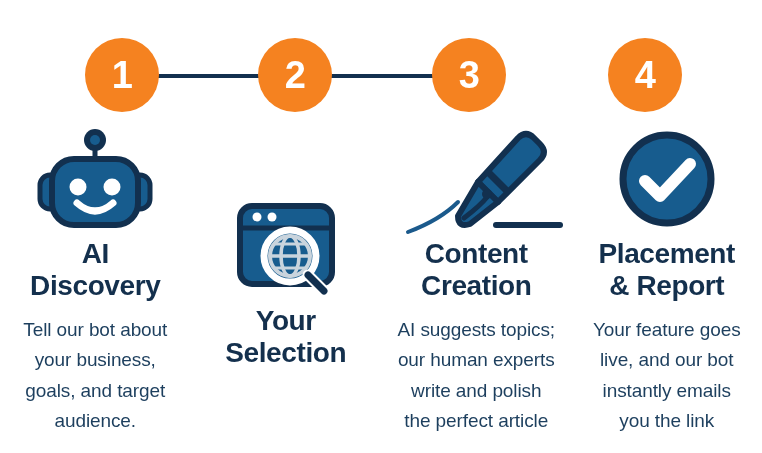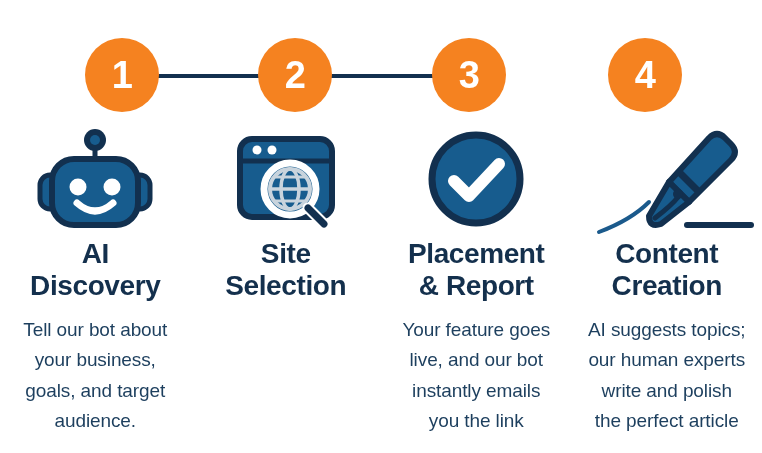--- a/index.html
+++ b/index.html
@@ -59,20 +59,21 @@
   .step-circle.c3 { left: 432px; }
   .step-circle.c4 { left: 608px; }
 
   
   .columns {
     position: absolute;
     top: 124px;
     left: 0;
     width: 762px;
     display: flex;
+    align-items: center;
   }
   .col {
     width: 190.5px;
     display: flex;
     flex-direction: column;
     align-items: center;
   }
   .icon-box {
     height: 110px;
     display: flex;
@@ -161,60 +162,60 @@
           <line x1="39" y1="62" x2="79" y2="62" stroke="#c9d4dd" stroke-width="3.5"></line>
           <line x1="43" y1="50" x2="75" y2="50" stroke="#c9d4dd" stroke-width="3"></line>
           <line x1="43" y1="74" x2="75" y2="74" stroke="#c9d4dd" stroke-width="3"></line>
 
           <circle cx="59" cy="62" r="26" fill="none" stroke="#ffffff" stroke-width="7"></circle>
 
           <line x1="77" y1="81" x2="93" y2="97" stroke="#ffffff" stroke-width="11" stroke-linecap="round"></line>
           <line x1="77" y1="81" x2="93" y2="97" stroke="#12304f" stroke-width="7" stroke-linecap="round"></line>
         </svg>
       </div>
-      <div class="heading">Site
+      <div class="heading">Your
 Selection</div>
+    </div>
+
+    <div class="col">
+      <div class="icon-box">
+        <svg width="170" height="118" viewBox="0 0 170 118" aria-hidden="true" style="margin-left:18px;">
+
+          <path d="M8 112 Q40 100 58 82" fill="none" stroke="#1b5a8c" stroke-width="4" stroke-linecap="round"></path>
+
+          <path d="M78 62 L118 18 Q126 10 134 18 L140 24 Q148 32 140 40 L98 82 Z" fill="#175c8e" stroke="#12304f" stroke-width="6" stroke-linejoin="round"></path>
+
+          <line x1="88" y1="52" x2="108" y2="72" stroke="#12304f" stroke-width="7"></line>
+
+          <path d="M78 62 L98 82 L70 104 Q58 108 58 96 Z" fill="#175c8e" stroke="#12304f" stroke-width="6" stroke-linejoin="round"></path>
+
+          <path d="M64 98 Q80 86 88 76" fill="none" stroke="#12304f" stroke-width="5" stroke-linecap="round"></path>
+
+          <circle cx="87" cy="74" r="5" fill="#12304f"></circle>
+
+          <line x1="96" y1="105" x2="160" y2="105" stroke="#12304f" stroke-width="6" stroke-linecap="round"></line>
+        </svg>
+      </div>
+      <div class="heading">Content
+Creation</div>
+      <div class="body-text">AI suggests topics;
+our human experts
+write and polish
+the perfect article</div>
     </div>
 
     <div class="col">
       <div class="icon-box">
         <svg width="104" height="104" viewBox="0 0 104 104" aria-hidden="true">
           <circle cx="52" cy="52" r="44" fill="#175c8e" stroke="#12304f" stroke-width="7"></circle>
           <path d="M30 54 L45 69 L75 37" fill="none" stroke="#ffffff" stroke-width="12" stroke-linecap="round" stroke-linejoin="round"></path>
         </svg>
       </div>
       <div class="heading">Placement
 &amp; Report</div>
       <div class="body-text">Your feature goes
 live, and our bot
 instantly emails
 you the link</div>
     </div>
 
-    <div class="col">
-      <div class="icon-box">
-        <svg width="170" height="118" viewBox="0 0 170 118" aria-hidden="true" style="margin-left:18px;">
-
-          <path d="M8 112 Q40 100 58 82" fill="none" stroke="#1b5a8c" stroke-width="4" stroke-linecap="round"></path>
-
-          <path d="M78 62 L118 18 Q126 10 134 18 L140 24 Q148 32 140 40 L98 82 Z" fill="#175c8e" stroke="#12304f" stroke-width="6" stroke-linejoin="round"></path>
-
-          <line x1="88" y1="52" x2="108" y2="72" stroke="#12304f" stroke-width="7"></line>
-
-          <path d="M78 62 L98 82 L70 104 Q58 108 58 96 Z" fill="#175c8e" stroke="#12304f" stroke-width="6" stroke-linejoin="round"></path>
-
-          <path d="M64 98 Q80 86 88 76" fill="none" stroke="#12304f" stroke-width="5" stroke-linecap="round"></path>
-
-          <circle cx="87" cy="74" r="5" fill="#12304f"></circle>
-
-          <line x1="96" y1="105" x2="160" y2="105" stroke="#12304f" stroke-width="6" stroke-linecap="round"></line>
-        </svg>
-      </div>
-      <div class="heading">Content
-Creation</div>
-      <div class="body-text">AI suggests topics;
-our human experts
-write and polish
-the perfect article</div>
-    </div>
-
   </div>
 </div>
 
 </body></html>

